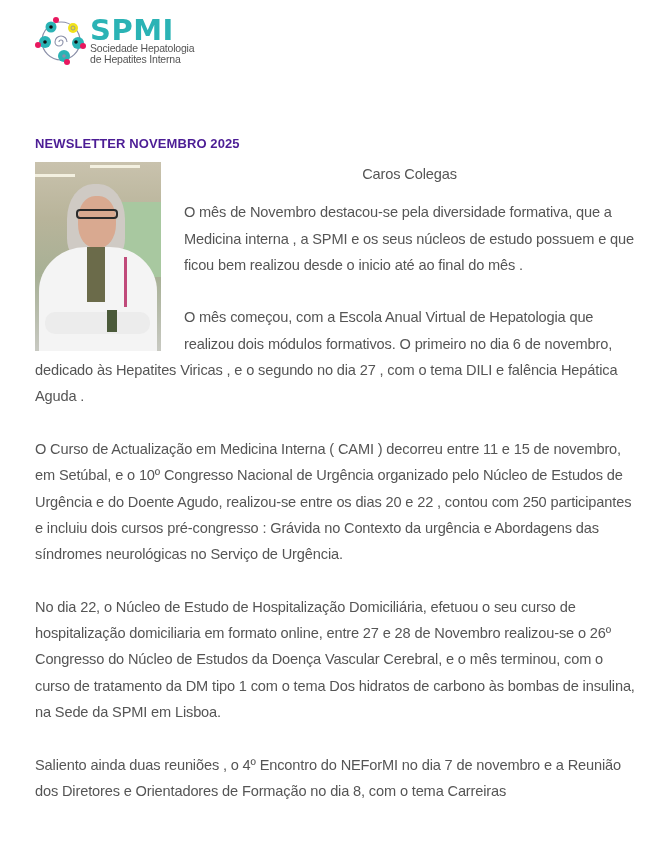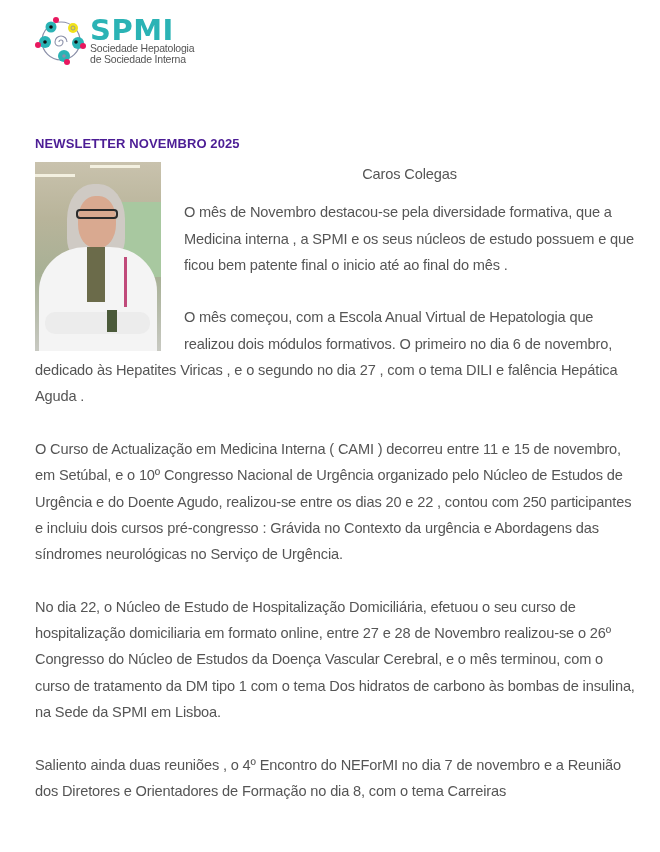--- a/index.html
+++ b/index.html
@@ -154,21 +154,21 @@
       <circle cx="42" cy="27" r="1.8" fill="#111"></circle>
       <circle cx="49" cy="31" r="3" fill="#e8185f"></circle>
       <circle cx="30" cy="41" r="6" fill="#2bb3b5"></circle>
       <circle cx="30" cy="41" r="1.8" fill="#8a8fa8"></circle>
       <circle cx="33" cy="47" r="3" fill="#e8185f"></circle>
     </svg>
   </div>
   <div class="logo-text">
     <span class="logo-acronym">SPMI</span>
     <span class="logo-sub">Sociedade Hepatologia</span>
-    <span class="logo-sub">de Sociedade Interna</span>
+    <span class="logo-sub">de Hepatites Interna</span>
   </div>
 </div>
 
 <main class="content">
   <div class="kicker">NEWSLETTER NOVEMBRO 2025</div>
 
   <div class="article">
     <div class="photo" title="Retrato de médica com bata branca e estetoscópio">
       <div class="light1"></div>
       <div class="light2"></div>
@@ -176,19 +176,19 @@
       <div class="hair"></div>
       <div class="face"></div>
       <div class="glasses"></div>
       <div class="coat"></div>
       <div class="shirt"></div>
       <div class="stetho"></div>
       <div class="arms"></div>
       <div class="watch"></div>
     </div>
     <p class="greeting">Caros Colegas</p>
-    <p>O mês de Novembro destacou-se pela diversidade formativa, que a Medicina interna , a SPMI e os seus núcleos de estudo possuem e que ficou bem patente final o inicio até ao final do mês .</p>
+    <p>O mês de Novembro destacou-se pela diversidade formativa, que a Medicina interna , a SPMI e os seus núcleos de estudo possuem e que ficou bem realizou desde o inicio até ao final do mês .</p>
     <p>O mês começou, com a Escola Anual Virtual de Hepatologia que realizou dois módulos formativos. O primeiro no dia 6 de novembro, dedicado às Hepatites Viricas , e o segundo no dia 27 , com o tema DILI e falência Hepática Aguda .</p>
     <p>O Curso de Actualização em Medicina Interna ( CAMI ) decorreu entre 11 e 15 de novembro, em Setúbal, e o 10º Congresso Nacional de Urgência organizado pelo Núcleo de Estudos de Urgência e do Doente Agudo, realizou-se entre os dias 20 e 22 , contou com 250 participantes e incluiu dois cursos pré-congresso : Grávida no Contexto da urgência e Abordagens das síndromes neurológicas no Serviço de Urgência.</p>
     <p>No dia 22, o Núcleo de Estudo de Hospitalização Domiciliária, efetuou o seu curso de hospitalização domiciliaria em formato online, entre 27 e 28 de Novembro realizou-se o 26º Congresso do Núcleo de Estudos da Doença Vascular Cerebral, e o mês terminou, com o curso de tratamento da DM tipo 1 com o tema Dos hidratos de carbono às bombas de insulina, na Sede da SPMI em Lisboa.</p>
     <p>Saliento ainda duas reuniões , o 4º Encontro do NEForMI no dia 7 de novembro e a Reunião dos Diretores e Orientadores de Formação no dia 8, com o tema Carreiras</p>
   </div>
 </main>
 
 </body></html>

